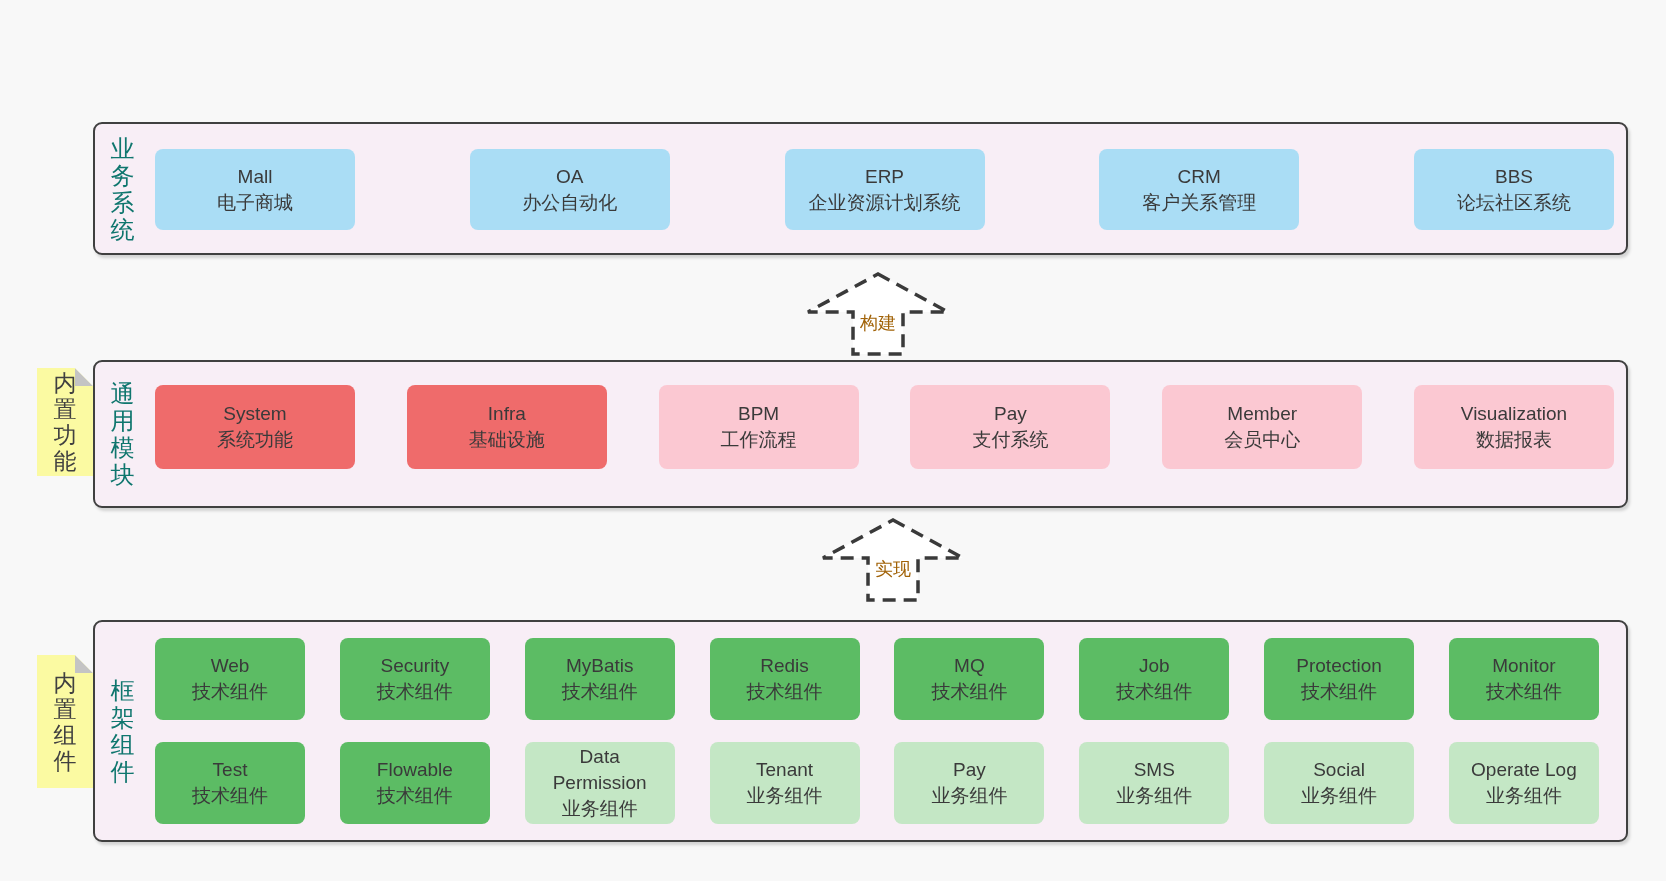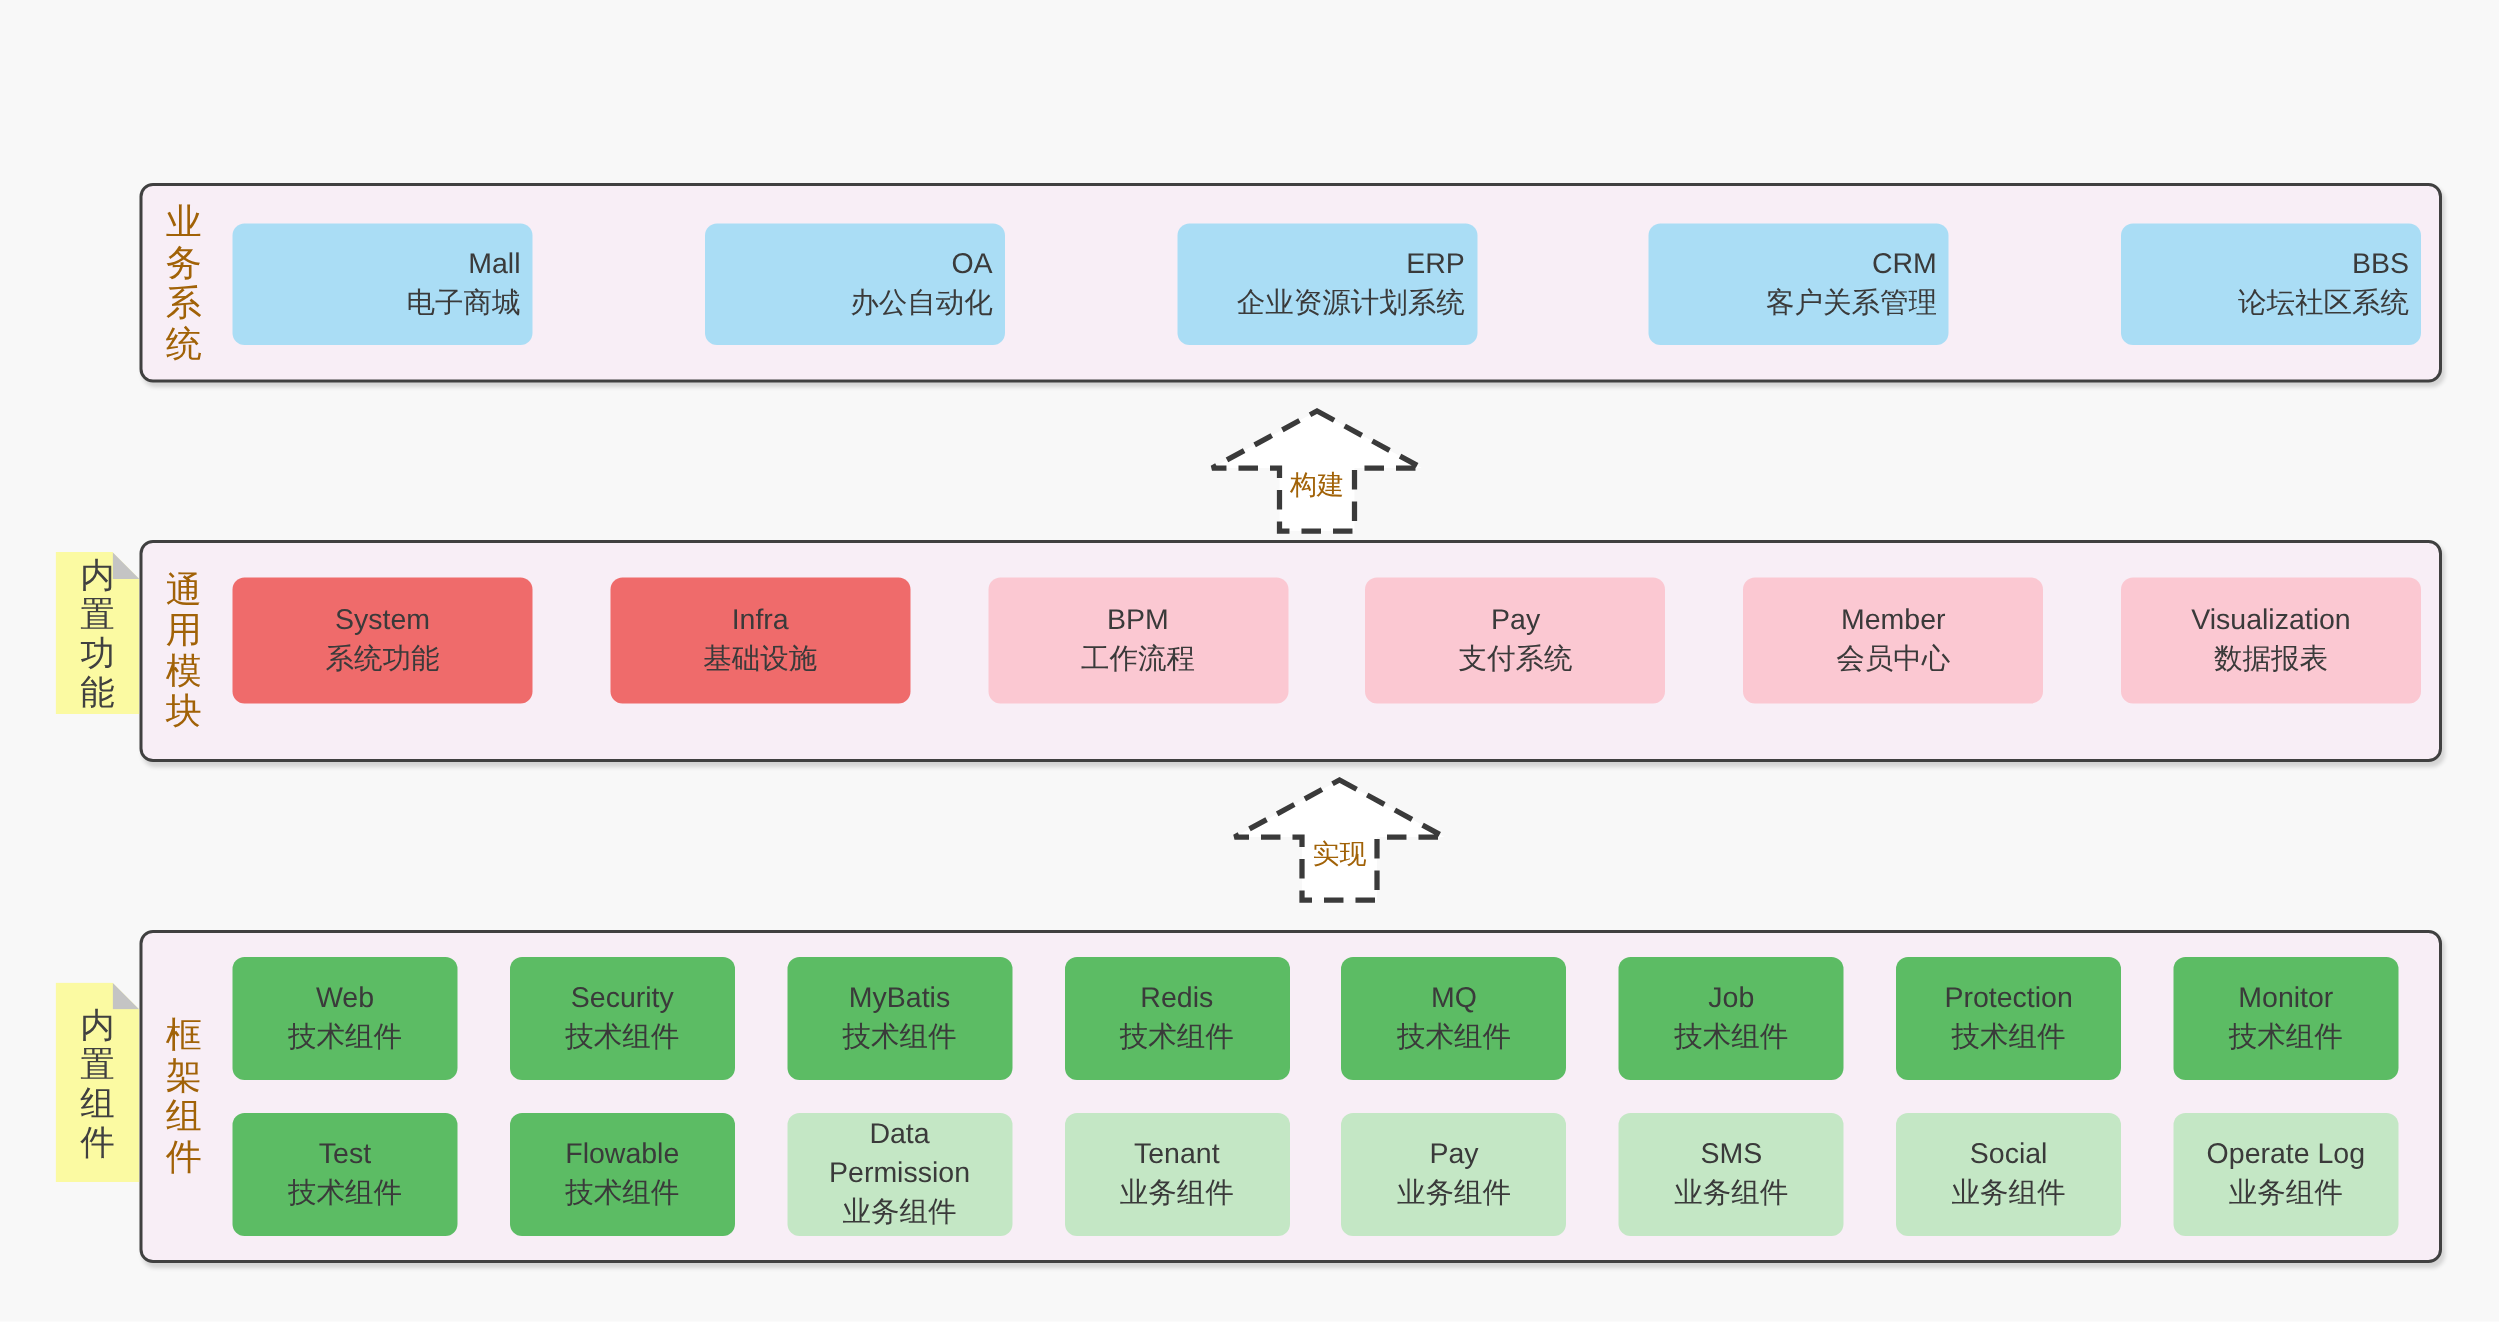--- a/index.html
+++ b/index.html
@@ -29,21 +29,21 @@
   #sec2 { top: 620px; height: 222px; }
 
   .v-label {
     position: absolute;
     left: 14px;
     top: 50%;
     transform: translateY(-50%);
     width: 27px;
     font-size: 24px;
     line-height: 27px;
-    color: #a16207;
+    color: #0f766e;
     text-align: center;
     word-break: break-all;
   }
 
   .row {
     position: absolute;
     display: flex;
     justify-content: space-between;
   }
   #sec0 .row { left: 60px; top: 25px;  width: 1459px; height: 81px; }
@@ -61,21 +61,21 @@
     align-items: center;
     text-align: center;
     padding: 0 8px;
     font-size: 19px;
     line-height: 26px;
     color: #3a3a3a;
   }
   #sec0 .box, #sec1 .box { width: 200px; }
   #sec2 .box { width: 150px; }
 
-  .v-blue        { background: var(--blue,        #aaddf5); align-items: flex-end; }
+  .v-blue        { background: var(--blue,        #aaddf5); }
   .v-red         { background: var(--red,         #ef6b6b); }
   .v-pink        { background: var(--pink,        #fbc8d2); }
   .v-green       { background: var(--green,       #5cbc64); }
   .v-green-light { background: var(--green-light, #c4e7c5); }
 
   
   .note {
     position: absolute;
     width: 56px;
     background: var(--note-yellow, #fbfaa2);

